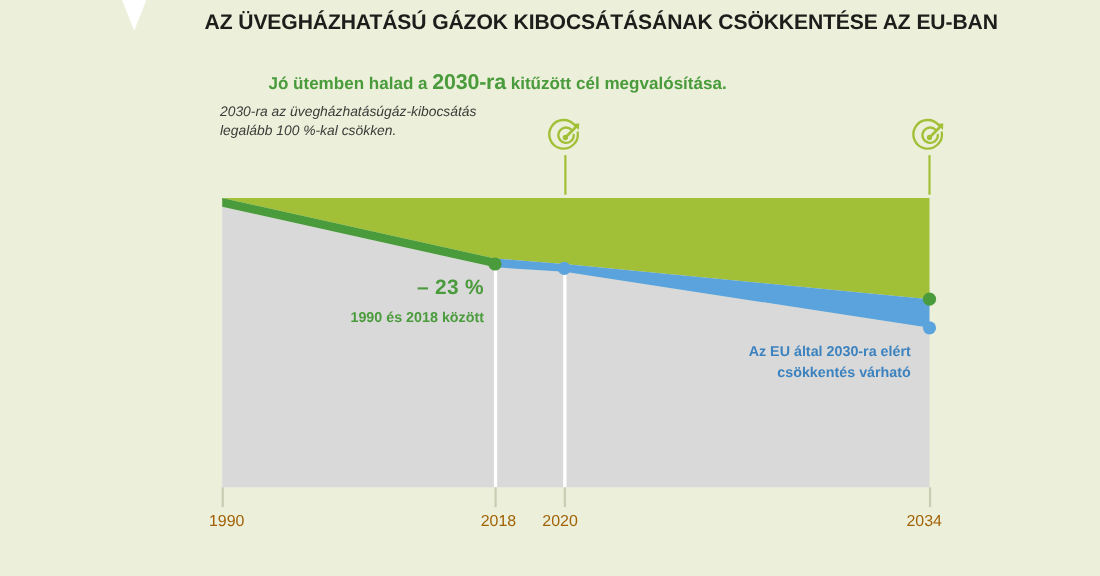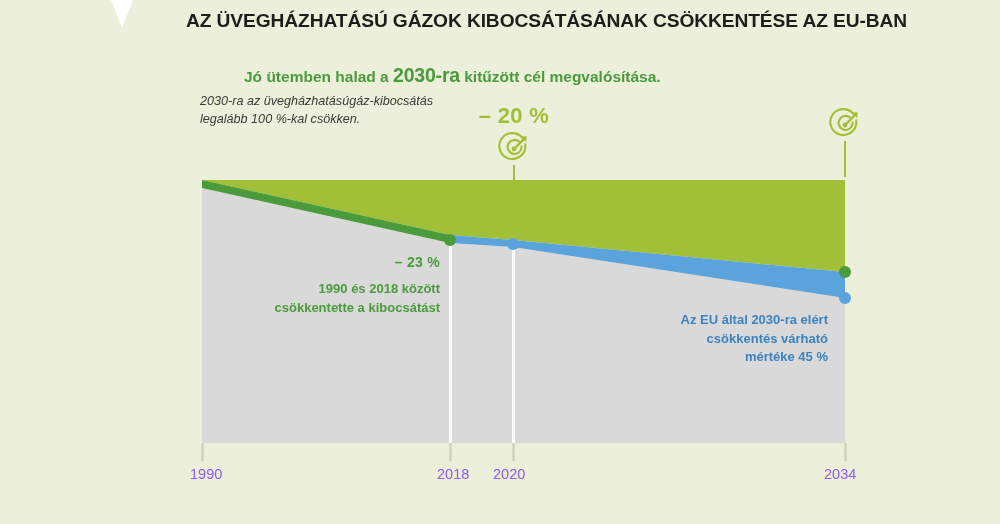--- a/index.html
+++ b/index.html
@@ -27,39 +27,39 @@
   .lead .big{font-size:19.5px;font-weight:bold;letter-spacing:-0.2px;}
   .sub{
     position:absolute;left:200px;top:93px;width:420px;
     font-size:12.6px;color:#3a3a38;line-height:17.5px;font-style:italic;
   }
 
   
   .chart{position:absolute;left:0;top:0;width:1000px;height:524px;}
 
   .axis-label{
-    position:absolute;font-size:14.5px;color:#8b5cf6;top:466px;
+    position:absolute;font-size:14.5px;color:#a16207;top:466px;
     white-space:nowrap;
   }
 
   
   .marker{position:absolute;}
   .marker .pct{
     font-size:22px;font-weight:bold;color:#a2c037;white-space:nowrap;
     text-align:center;line-height:24px;letter-spacing:0.3px;
   }
   .marker .ico{display:flex;justify-content:center;margin-top:3px;}
   .marker .stem{
     width:2.5px;background:#a2c037;margin:0 auto;
   }
 
   
   .anno{position:absolute;text-align:right;}
   .anno .pct{
-    font-size:14px;font-weight:bold;line-height:24px;letter-spacing:0.3px;
+    font-size:19px;font-weight:bold;line-height:24px;letter-spacing:0.3px;
     white-space:nowrap;
   }
   .anno .desc{
     font-size:13px;font-weight:bold;line-height:18.5px;margin-top:6px;
     white-space:nowrap;
   }
   .anno.green .pct,.anno.green .desc{color:#4a9b3c;}
   .anno.blue .pct,.anno.blue .desc{color:#3b82bf;}
 </style>
 </head>
@@ -101,21 +101,20 @@
   <circle cx="845" cy="272" r="6" fill="#4a9b3c"></circle>
   <circle cx="845" cy="298" r="6" fill="#5ba3dd"></circle>
 </svg>
 
 <div class="axis-label" style="left:190px;">1990</div>
 <div class="axis-label" style="left:437px;">2018</div>
 <div class="axis-label" style="left:493px;">2020</div>
 <div class="axis-label" style="left:824px;">2034</div>
 
 <div class="marker" style="left:459px;top:104px;width:110px;">
-  <div class="pct">– 20 %</div>
   <div class="ico">
     <svg width="34" height="34" viewBox="0 0 34 34" xmlns="http://www.w3.org/2000/svg">
       <path d="M25.5 7.0 A13 13 0 1 0 28.2 13.3" fill="none" stroke="#a2c037" stroke-width="2.1" stroke-linecap="round"></path>
       <path d="M22.6 11.0 A7 7 0 1 0 24.6 15.6" fill="none" stroke="#a2c037" stroke-width="2.1" stroke-linecap="round"></path>
       <circle cx="17" cy="18" r="2.4" fill="#a2c037"></circle>
       <path d="M17 18 L27.2 7.8" stroke="#a2c037" stroke-width="2.4" stroke-linecap="round"></path>
       <path d="M23.6 5.6 L29.6 5.2 L29.2 11.2 Z" fill="#a2c037"></path>
     </svg>
   </div>
   <div class="stem" style="height:36px;"></div>
@@ -131,23 +130,21 @@
       <path d="M23.6 5.6 L29.6 5.2 L29.2 11.2 Z" fill="#a2c037"></path>
     </svg>
   </div>
   <div class="stem" style="height:36px;"></div>
 </div>
 
 <div class="anno green" style="left:200px;top:250px;width:240px;">
   <div class="pct">– 23 %</div>
   <div class="desc">
     <div>1990 és 2018 között</div>
-    <div>csökkentette a kibocsátást</div>
   </div>
 </div>
 
 <div class="anno blue" style="left:590px;top:305px;width:238px;">
   <div class="desc">
     <div>Az EU által 2030-ra elért</div>
     <div>csökkentés várható</div>
-    <div>mértéke 45 %</div>
   </div>
 </div>
 
 </body></html>

